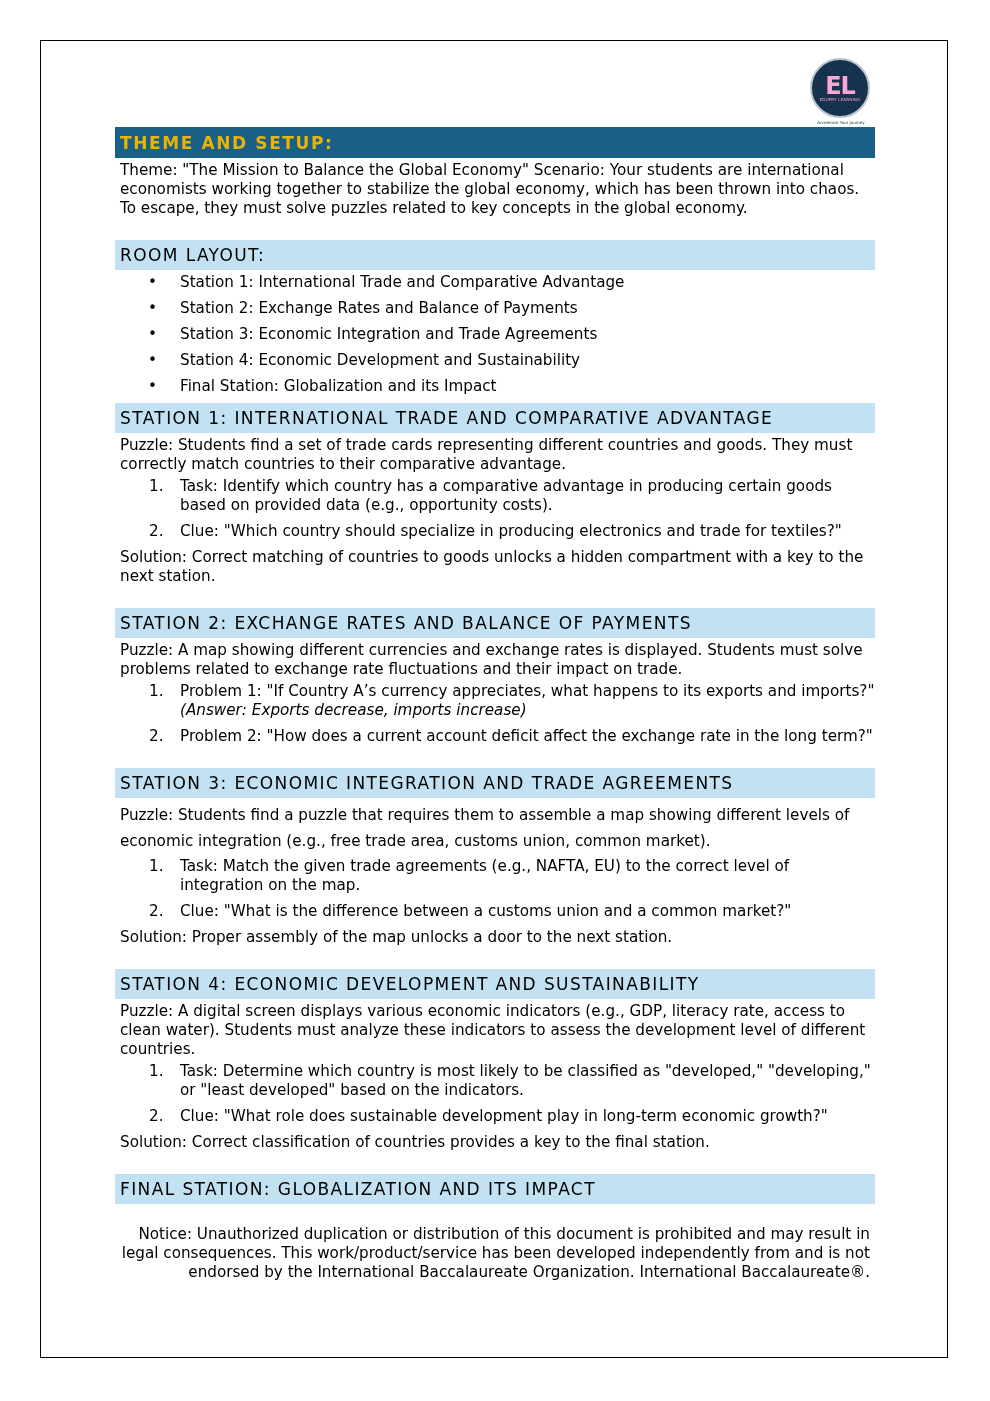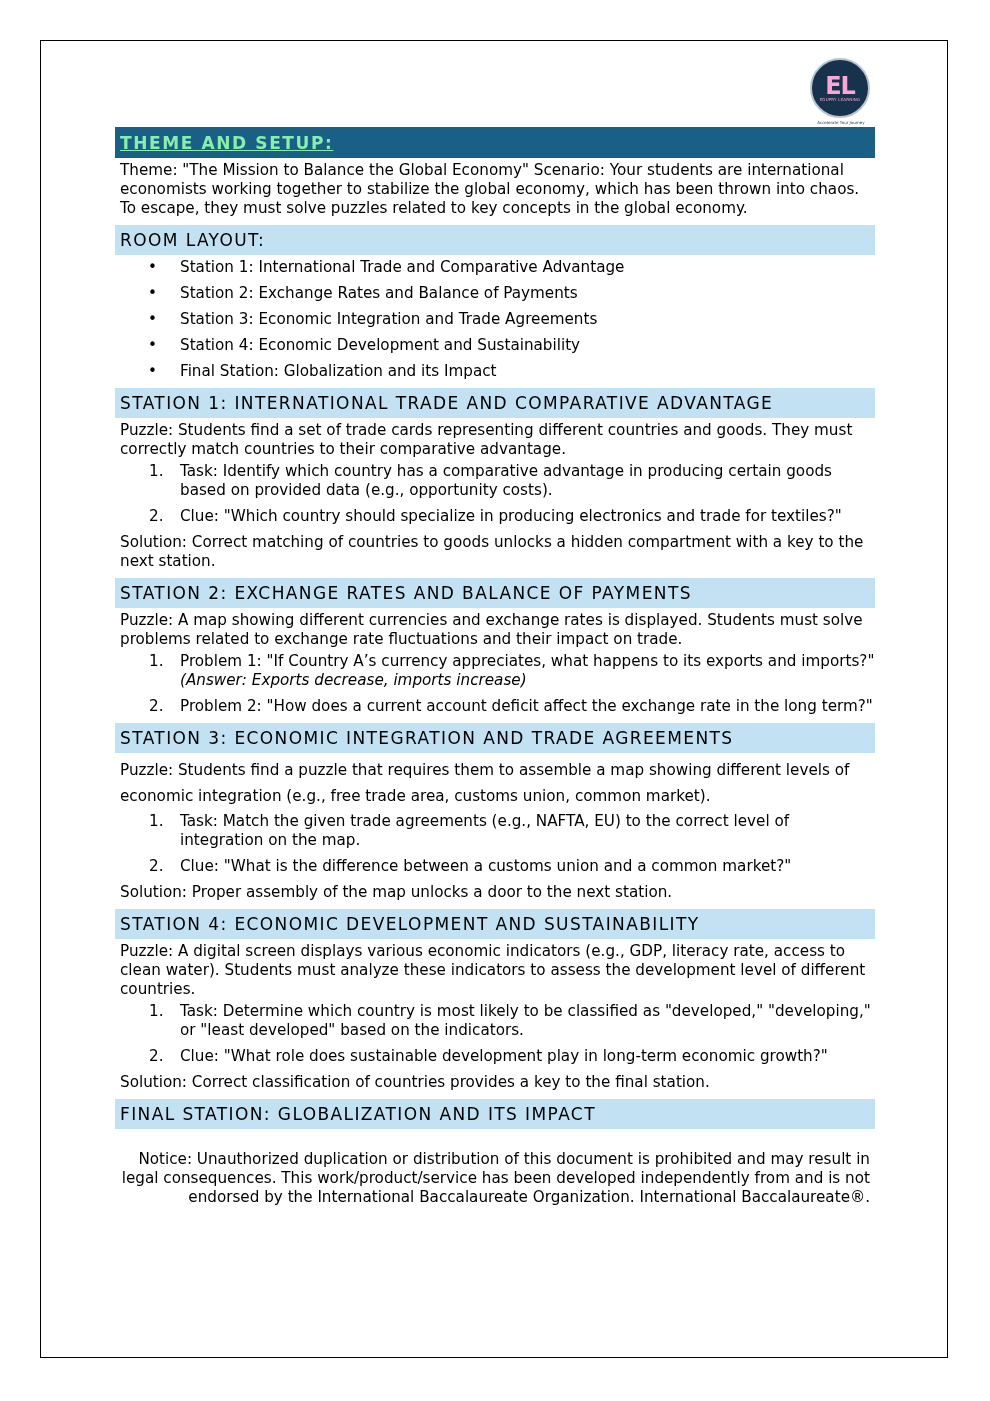--- a/index.html
+++ b/index.html
@@ -3,22 +3,22 @@
 <meta charset="utf-8">
 <style>
   html, body { margin: 0; padding: 0; background: #ffffff; }
   body { width: 990px; height: 1401px; position: relative; font-family: "DejaVu Sans", sans-serif; color: #000; }
   .page-border { position: absolute; left: 40px; top: 40px; width: 908px; height: 1318px; border: 1px solid #000; box-sizing: border-box; }
   .content { position: absolute; left: 115px; top: 127px; width: 760px; font-size: 15.2px; line-height: 19px; }
   .logo { position: absolute; left: 810px; top: 58px; width: 60px; height: 60px; border-radius: 50%; background: #17324d; border: 2px solid #b8c4cf; box-sizing: border-box; display: flex; flex-direction: column; align-items: center; justify-content: center; color: #f9a8d4; }
   .logo .el { font-family: "DejaVu Sans", sans-serif; font-weight: bold; font-size: 24px; line-height: 22px; letter-spacing: -1px; }
   .logo .sub { font-size: 4px; line-height: 5px; letter-spacing: 0.2px; }
   .tagline { position: absolute; left: 808px; top: 120px; width: 66px; text-align: center; font-size: 4px; color: #17324d; }
-  .h-dark { background: #1a5f86; color: #86efac; font-weight: bold; font-size: 17px; letter-spacing: 1.6px; padding: 5px 5px 4px; height: 22px; line-height: 22px; text-decoration: underline; }
-  .h-light { background: #c2e2f3; color: #000; font-size: 17px; letter-spacing: 1.4px; padding: 4px 5px 3px; height: 23px; line-height: 23px; margin-top: 7px; }
+  .h-dark { background: #1a5f86; color: #eab308; font-weight: bold; font-size: 17px; letter-spacing: 1.6px; padding: 5px 5px 4px; height: 22px; line-height: 22px; }
+  .h-light { background: #c2e2f3; color: #000; font-size: 17px; letter-spacing: 1.4px; padding: 4px 5px 3px; height: 23px; line-height: 23px; margin-top: 22px; }
   p { margin: 0; padding: 3px 5px 0; }
   ul, ol { margin: 3px 0 0; padding: 0; list-style: none; }
   li { position: relative; padding-left: 65px; margin-bottom: 7px; }
   ul li .marker { position: absolute; left: 33px; top: 0; }
   ol li .marker { position: absolute; left: 34px; top: 0; }
   .b { font-weight: normal; }
   .i { font-style: italic; }
   .notice { margin-top: 18px; text-align: right; }
   .station3 p.tall { line-height: 26px; padding-top: 4px; }
 </style>

